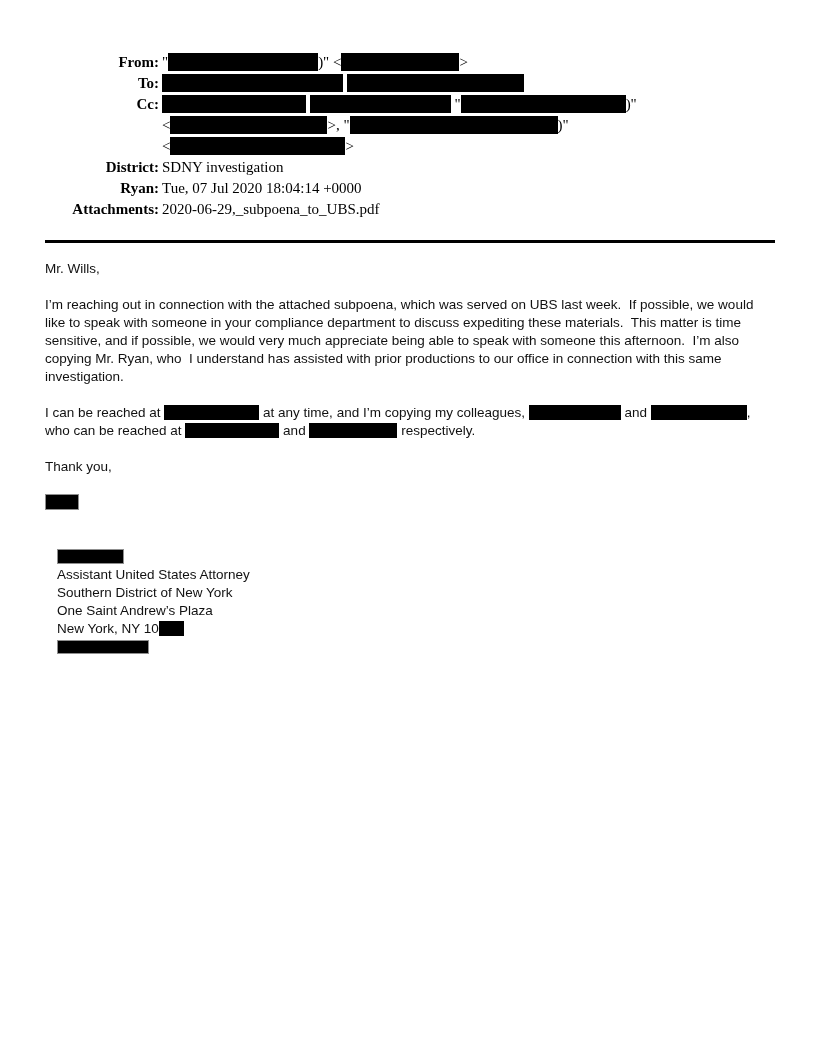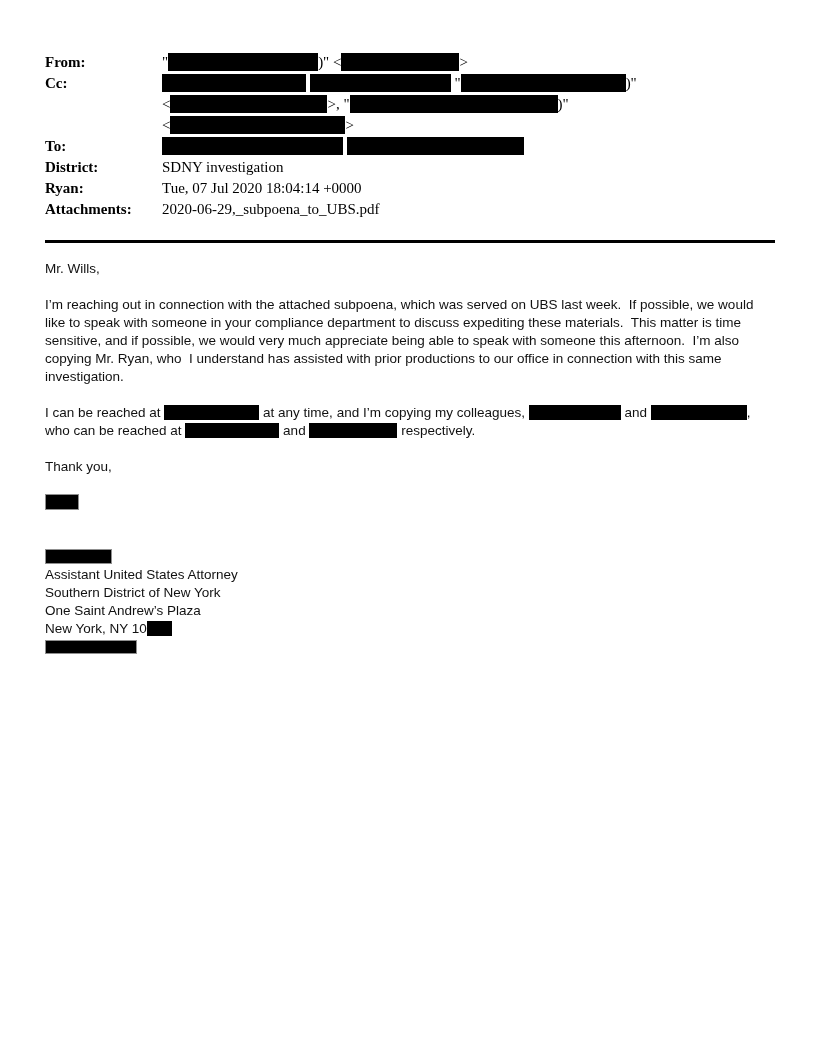--- a/index.html
+++ b/index.html
@@ -20,21 +20,21 @@
   
   .email-header {
     font-family: "Liberation Serif", serif;
     font-size: 15px;
     line-height: 21px;
     color: #000000;
   }
   .header-row { display: flex; align-items: flex-start; }
   .header-label {
     flex: 0 0 114px;
-    text-align: left;
+    text-align: right;
     font-weight: bold;
     white-space: nowrap;
     margin-right: 3px;
   }
   .header-value { flex: 1 1 auto; min-width: 0; }
   .header-line { white-space: pre; }
   
   .bar {
     display: inline-block;
     background: #000000;
@@ -53,46 +53,46 @@
   
   .email-body {
     font-family: "Liberation Sans", sans-serif;
     font-size: 13.5px;
     line-height: 18px;
     color: #111111;
     width: 730px;
   }
   .para { margin: 16px 0 18px 0; white-space: pre-wrap; }
   .para.extra-gap { margin-bottom: 36px; }
-  .signature-block { margin: 0; }
+  .signature-block { margin: 12px; }
   .sig-line { white-space: pre; min-height: 18px; }
 </style>
 </head>
 <body>
 
 <div class="page">
   <div class="email-header" id="email-header">
       <div class="header-row">
         <div class="header-label">From:</div>
         <div class="header-value">
           <div class="header-line"><span>"</span><span class="bar" style="width: 150px;"></span><span>)" &lt;</span><span class="bar" style="width: 118px;"></span><span>&gt;</span></div>
         </div>
       </div>
       <div class="header-row">
+        <div class="header-label">To:</div>
+        <div class="header-value">
+          <div class="header-line"><span class="bar" style="width: 181px;"></span><span> </span><span class="bar" style="width: 177px;"></span></div>
+        </div>
+      </div>
+      <div class="header-row">
         <div class="header-label">Cc:</div>
         <div class="header-value">
           <div class="header-line"><span class="bar" style="width: 144px;"></span><span> </span><span class="bar" style="width: 141px;"></span><span> "</span><span class="bar" style="width: 165px;"></span><span>)"</span></div>
           <div class="header-line"><span>&lt;</span><span class="bar" style="width: 157px;"></span><span>&gt;, "</span><span class="bar" style="width: 208px;"></span><span>)"</span></div>
           <div class="header-line"><span>&lt;</span><span class="bar" style="width: 175px;"></span><span>&gt;</span></div>
-        </div>
-      </div>
-      <div class="header-row">
-        <div class="header-label">To:</div>
-        <div class="header-value">
-          <div class="header-line"><span class="bar" style="width: 181px;"></span><span> </span><span class="bar" style="width: 177px;"></span></div>
         </div>
       </div>
       <div class="header-row">
         <div class="header-label">District:</div>
         <div class="header-value">
           <div class="header-line"><span>SDNY investigation</span></div>
         </div>
       </div>
       <div class="header-row">
         <div class="header-label">Ryan:</div>

